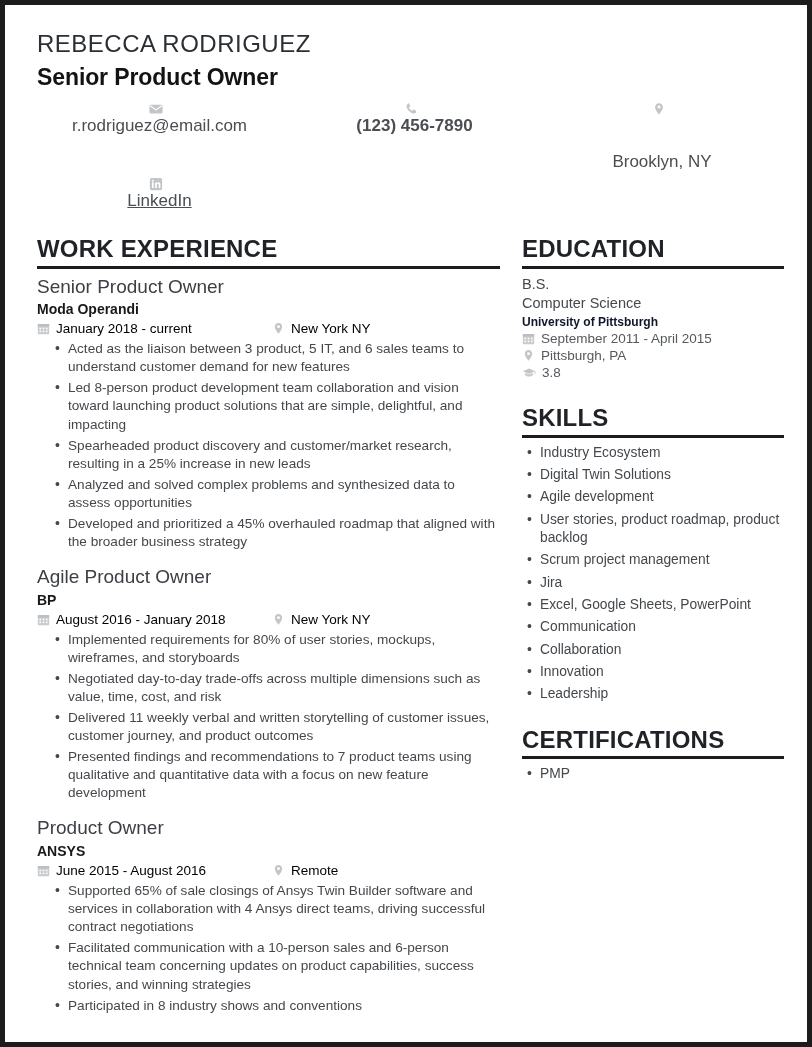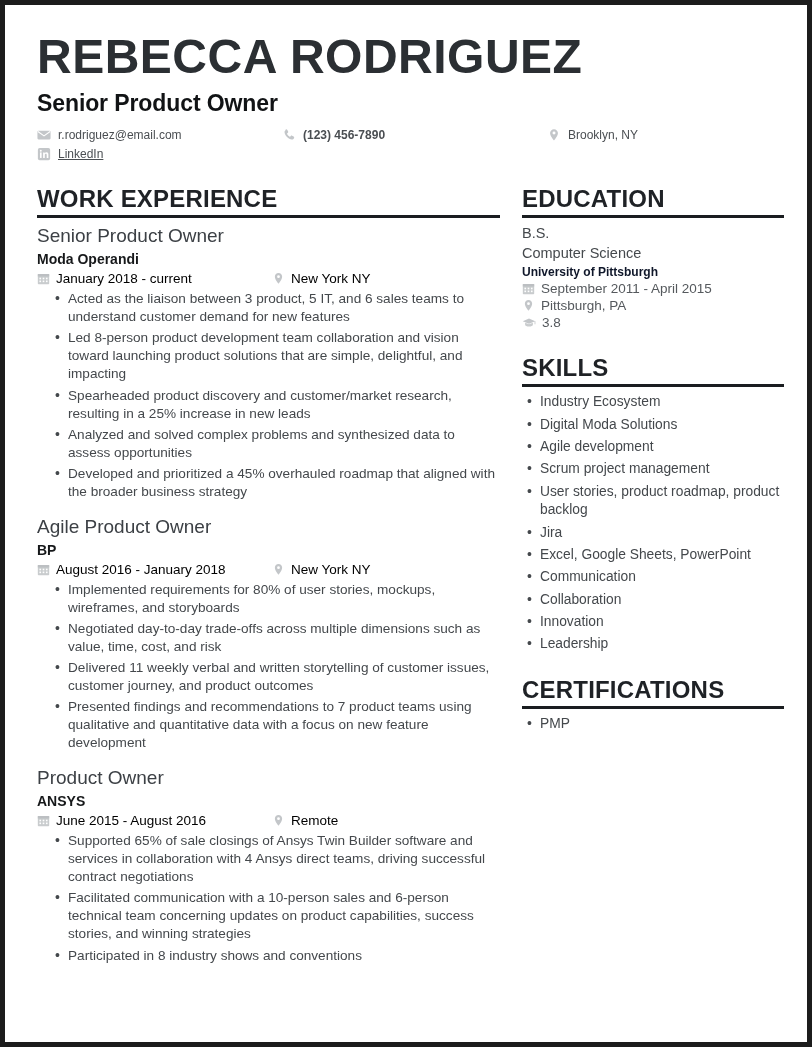--- a/index.html
+++ b/index.html
@@ -21,22 +21,22 @@
     background: #ffffff;
     overflow: hidden;
   }
 
   .inner {
     padding: 26px 28px 0 32px;
   }
 
   
   .name {
-    font-size: 48px;
-    font-weight: 700;
+    font-size: 24px;
+    font-weight: 400;
     letter-spacing: 0.5px;
     color: #2b2f33;
     line-height: 1.08;
   }
   .headline {
     font-size: 23px;
     font-weight: 700;
     color: #111315;
     margin-top: 7px;
     letter-spacing: -0.1px;
@@ -44,27 +44,28 @@
 
   .contact-row {
     margin-top: 11px;
     display: flex;
     align-items: flex-start;
     flex-wrap: wrap;
   }
   .contact-item {
     display: flex;
     align-items: center;
-    font-size: 12px;
+    font-size: 17px;
     color: #4a4e52;
     margin-bottom: 5px;
+    flex-direction: column;
   }
   .c-email { width: 245px; }
   .c-phone { width: 265px; font-weight: bold; }
-  .c-loc   { width: 230px; }
+  .c-loc   { width: 230px; gap: 36px; }
   .c-link  { width: 245px; }
 
   .contact-item .ico { margin-right: 7px; display: inline-flex; flex: 0 0 auto; }
   .contact-item a, .contact-item .linklabel {
     color: #4a4e52;
     text-decoration: underline;
   }
 
   
   .columns { display: flex; margin-top: 19px; }
@@ -410,24 +411,24 @@
             </span>
             <span>3.8</span>
           </div>
         </div>
 
         <div class="sp-skills">
           <div class="sec-title">SKILLS</div>
           <div class="sec-rule"></div>
           <ul class="rlist">
             <li>Industry Ecosystem</li>
-            <li>Digital Moda Solutions</li>
+            <li>Digital Twin Solutions</li>
             <li>Agile development</li>
+            <li>User stories, product roadmap, product backlog</li>
             <li>Scrum project management</li>
-            <li>User stories, product roadmap, product backlog</li>
             <li>Jira</li>
             <li>Excel, Google Sheets, PowerPoint</li>
             <li>Communication</li>
             <li>Collaboration</li>
             <li>Innovation</li>
             <li>Leadership</li>
           </ul>
         </div>
 
         <div class="sp-certs">

